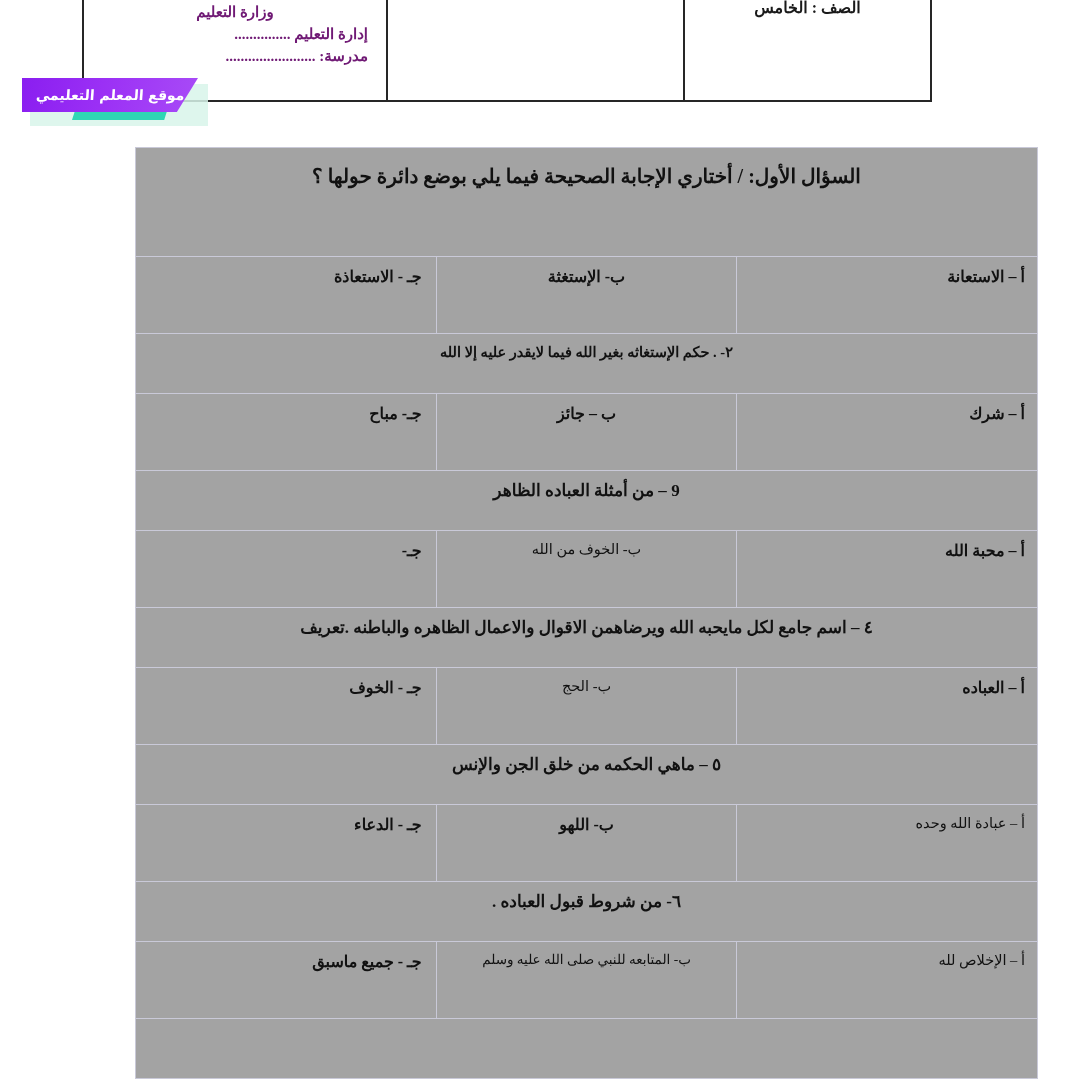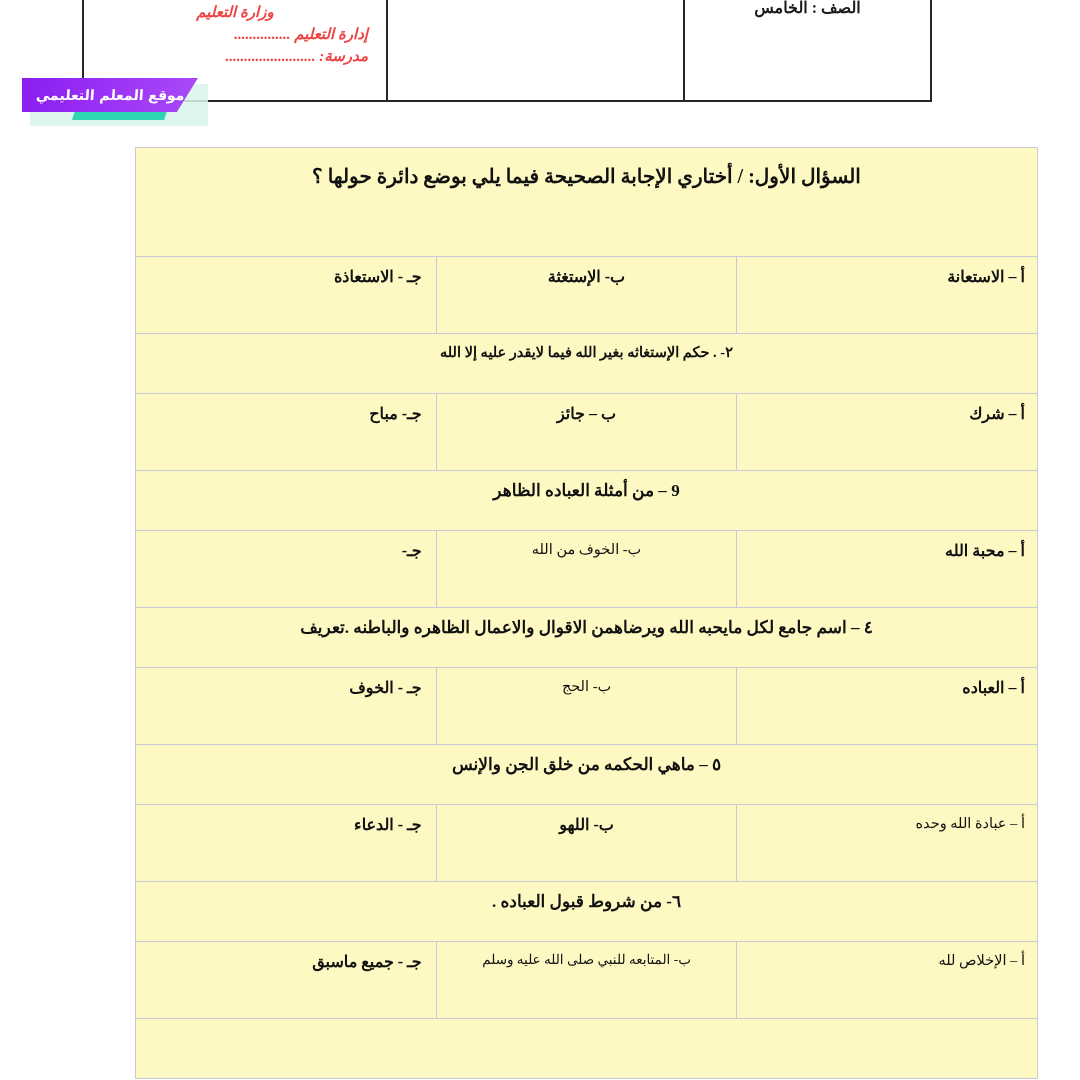--- a/index.html
+++ b/index.html
@@ -36,23 +36,22 @@
   .hdr-col-class    { width: 225px; }
 
   .ministry-block {
     text-align: center;
     padding-top: 42px;
     line-height: 1.45;
   }
   .ministry-line {
     font-size: 15px;
     font-weight: bold;
-    color: #ef4444;
+    color: #701a75;
     white-space: nowrap;
-    font-style: italic;
   }
   .ministry-line.sub {
     text-align: right;
     padding-right: 8px;
   }
 
   .class-block {
     text-align: center;
     padding-top: 38px;
   }
@@ -121,21 +120,21 @@
   }
   table.quiz {
     width: 903px;
     border-collapse: collapse;
     table-layout: fixed;
   }
   table.quiz td {
     border: 1px solid #c9c9d8;
     vertical-align: top;
     padding: 6px 12px 6px 12px;
-    background: #fef9c3;
+    background: #a3a3a3;
   }
 
   
   .q-title-cell {
     height: 88px;
     text-align: center;
     padding-top: 14px !important;
   }
   .q-title-text {
     font-size: 20px;

